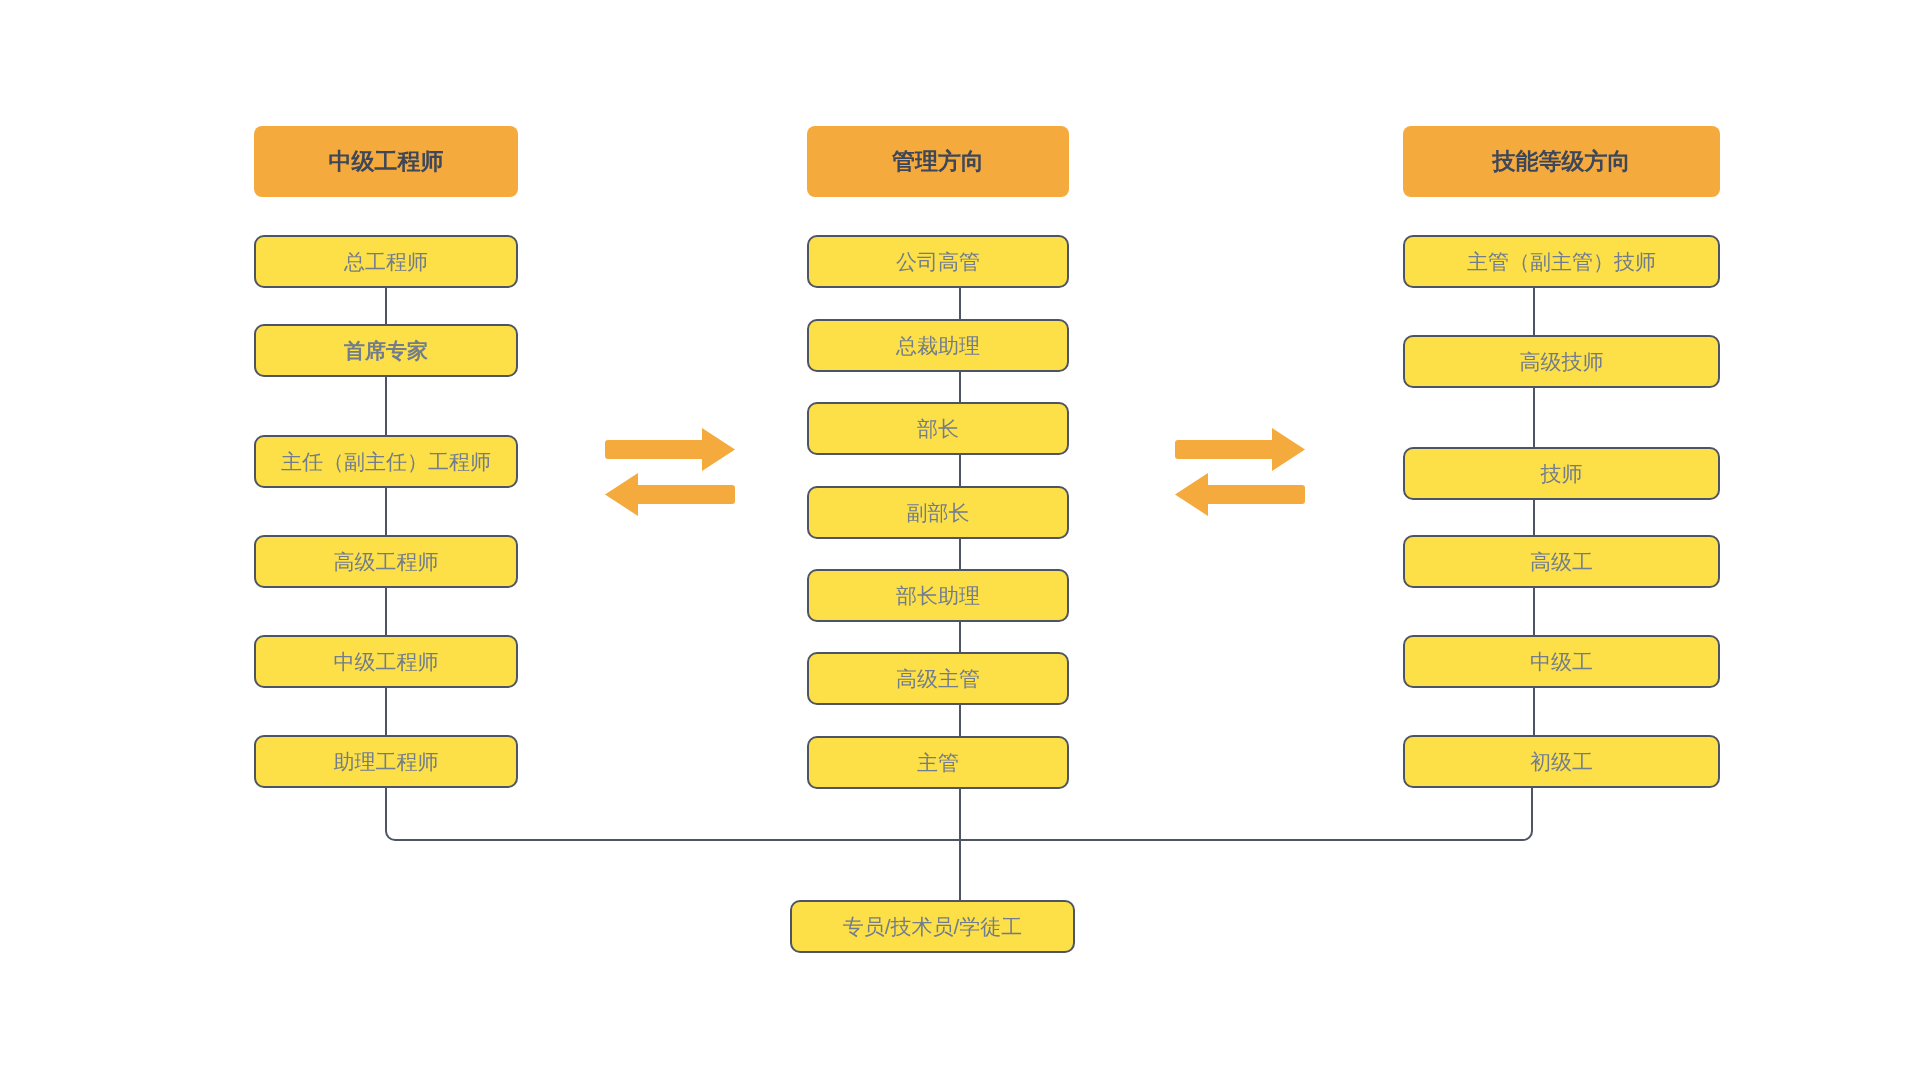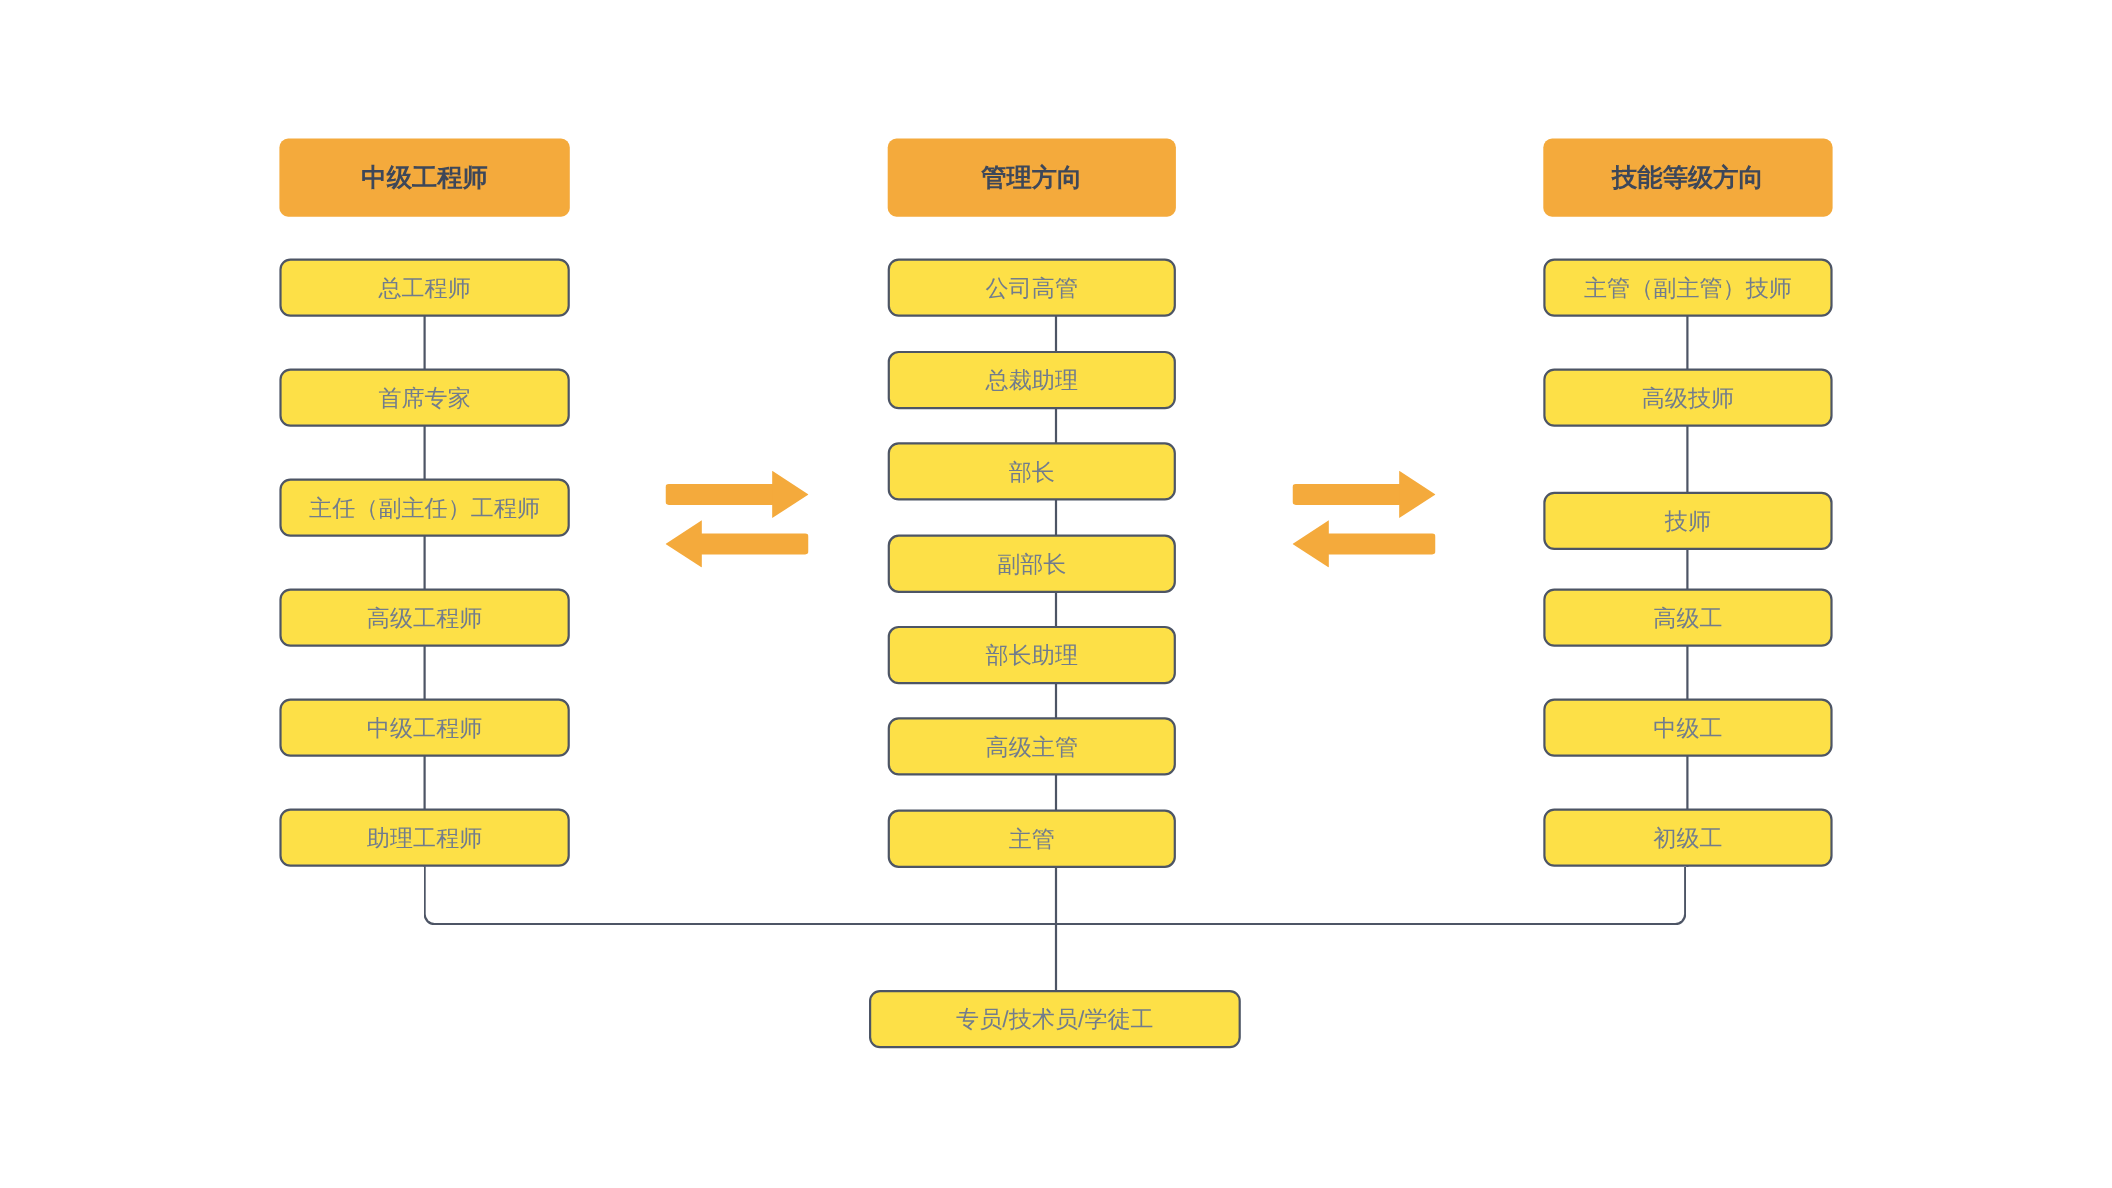--- a/index.html
+++ b/index.html
@@ -53,60 +53,60 @@
     display: flex;
     align-items: center;
     justify-content: center;
     font-size: 21px;
     color: #717c8d;
     z-index: 2;
     box-sizing: border-box;
   }
   .col-left   { left: 254px;  width: 264px; }
   .col-mid    { left: 807px;  width: 262px; }
-  .col-right  { left: 1403px; width: 263px; }
+  .col-right  { left: 1403px; width: 317px; }
   .swap-arrows { position: absolute; z-index: 1; }
 </style>
 </head>
 <body>
 
 <div class="canvas">
 
   <div class="vline" style="left:385px; top:260px; height:528px;"></div>
   <div class="vline" style="left:959px; top:260px; height:640px;"></div>
   <div class="vline" style="left:1533px; top:260px; height:528px;"></div>
   <div class="bracket"></div>
 
   <div class="col-header col-left" style="top:126px;">中级工程师</div>
   <div class="col-header col-mid" style="top:126px;">管理方向</div>
   <div class="col-header col-right" style="top:126px;">技能等级方向</div>
 
   <div class="node col-left" style="top:235px;">总工程师</div>
-  <div class="node col-left" style="top:335px;">首席专家</div>
+  <div class="node col-left" style="top:324px;font-weight:bold;">首席专家</div>
   <div class="node col-left" style="top:435px;">主任（副主任）工程师</div>
   <div class="node col-left" style="top:535px;">高级工程师</div>
   <div class="node col-left" style="top:635px;">中级工程师</div>
   <div class="node col-left" style="top:735px;">助理工程师</div>
 
   <div class="node col-mid" style="top:235px;">公司高管</div>
   <div class="node col-mid" style="top:319px;">总裁助理</div>
   <div class="node col-mid" style="top:402px;">部长</div>
   <div class="node col-mid" style="top:486px;">副部长</div>
   <div class="node col-mid" style="top:569px;">部长助理</div>
   <div class="node col-mid" style="top:652px;text-align:right;">高级主管</div>
   <div class="node col-mid" style="top:736px;">主管</div>
 
   <div class="node col-right" style="top:235px;">主管（副主管）技师</div>
   <div class="node col-right" style="top:335px;">高级技师</div>
   <div class="node col-right" style="top:447px;">技师</div>
   <div class="node col-right" style="top:535px;">高级工</div>
   <div class="node col-right" style="top:635px;">中级工</div>
   <div class="node col-right" style="top:735px;">初级工</div>
 
-  <div class="node" style="left:790px; top:900px; width:338px;">专员/技术员/学徒工</div>
+  <div class="node" style="left:790px; top:900px; width:285px;">专员/技术员/学徒工</div>
 
   <svg class="swap-arrows" style="left:605px; top:428px;" width="130" height="88" viewBox="0 0 130 88">
     <rect x="0" y="12" width="100" height="19" rx="3" fill="#f4aa3c"></rect>
     <polygon points="97,0 130,21.5 97,43" fill="#f4aa3c"></polygon>
     <polygon points="33,45 0,66.5 33,88" fill="#f4aa3c"></polygon>
     <rect x="30" y="57" width="100" height="19" rx="3" fill="#f4aa3c"></rect>
   </svg>
 
   <svg class="swap-arrows" style="left:1175px; top:428px;" width="130" height="88" viewBox="0 0 130 88">
     <rect x="0" y="12" width="100" height="19" rx="3" fill="#f4aa3c"></rect>

